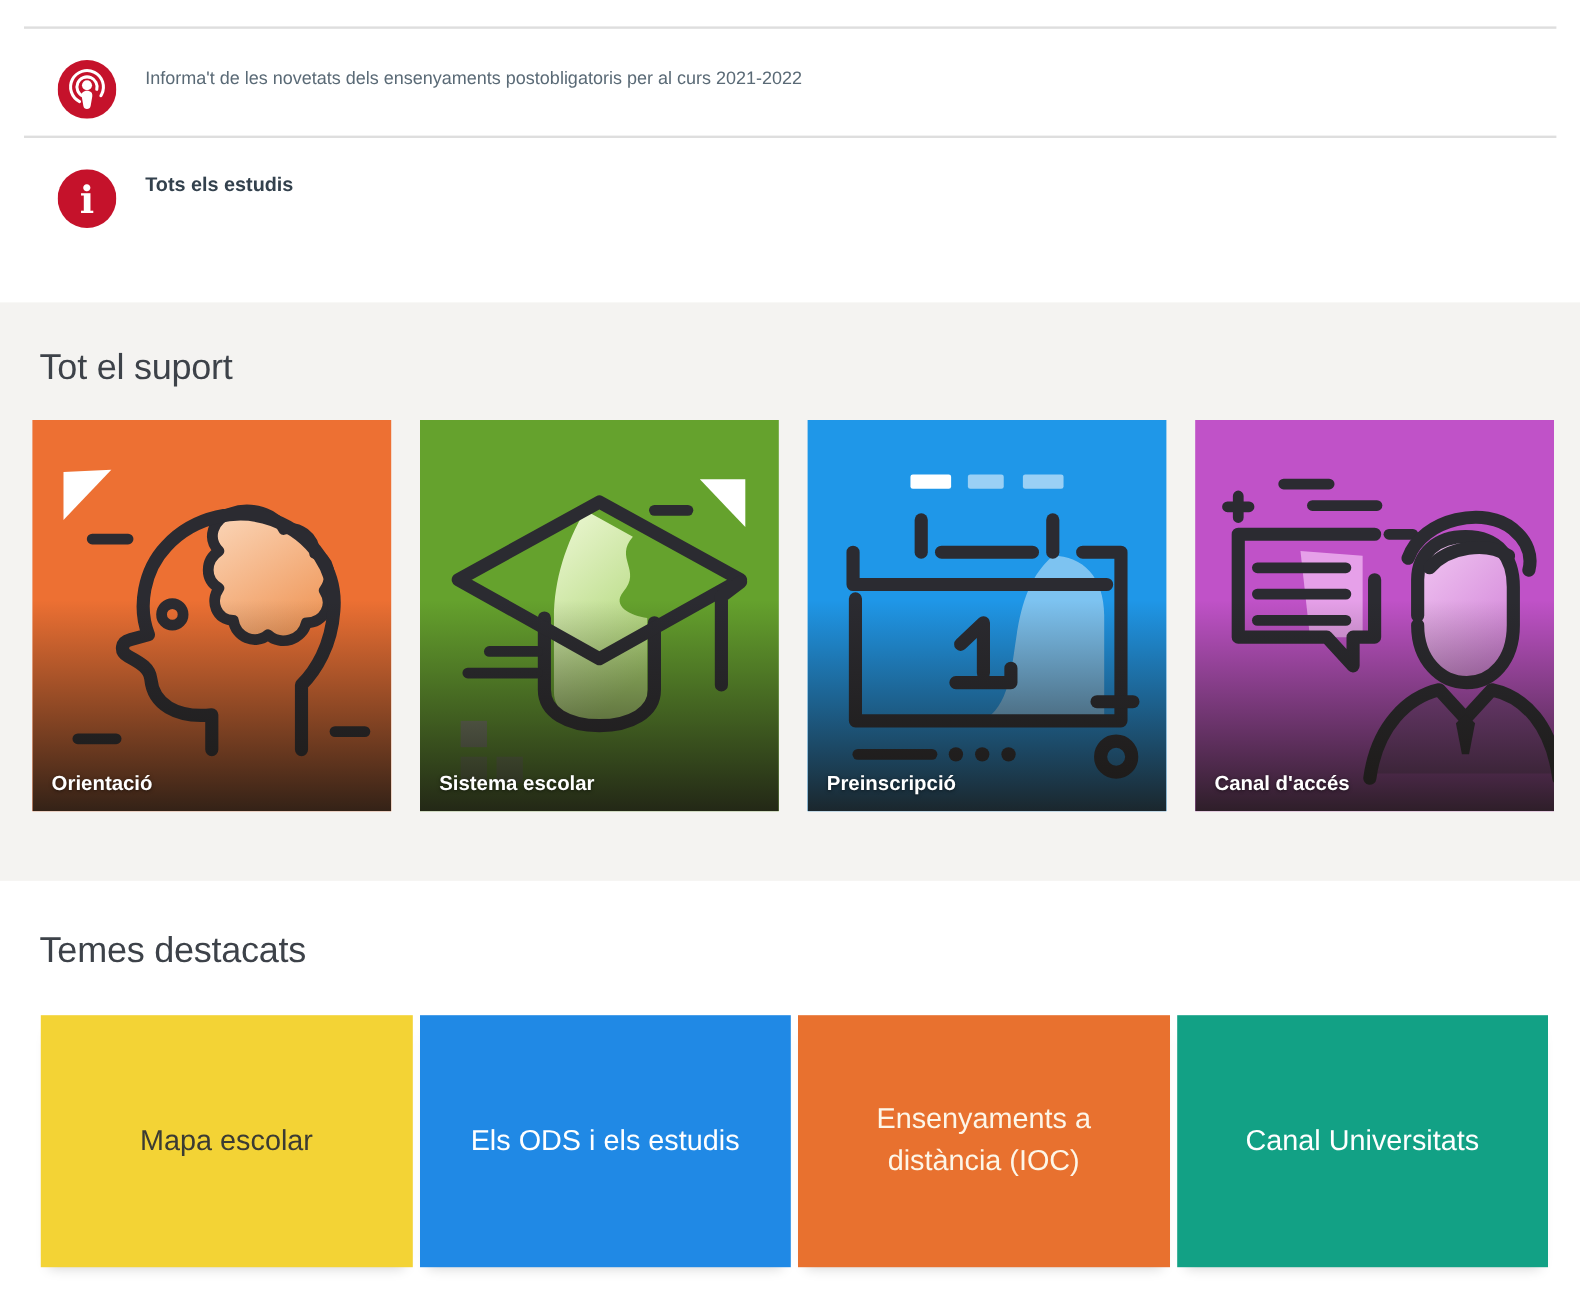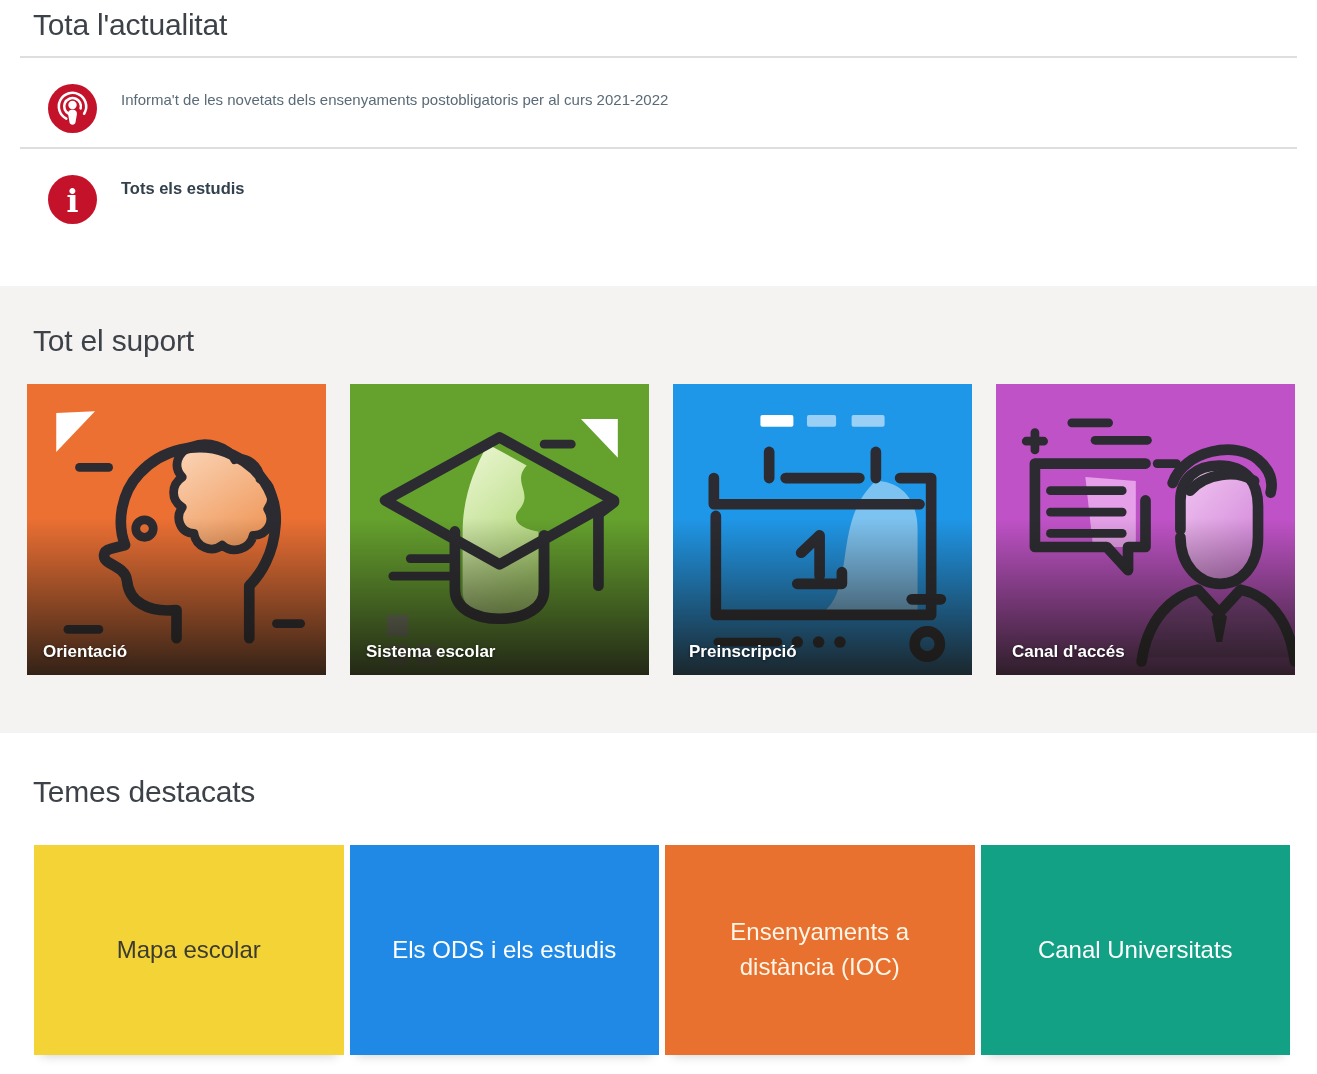--- a/index.html
+++ b/index.html
@@ -19,21 +19,21 @@
   .news-row.last{padding-bottom:62px;}
   .badge{width:49px;height:49px;flex:0 0 49px;margin-right:24px;display:block;}
   .news-texts{padding-top:2px;}
   .news-title{font-size:16.5px;font-weight:bold;color:#33414d;line-height:1.35;}
   .news-sub{font-size:15px;color:#5a6a76;margin-top:3px;line-height:1.4;}
   
   .support{background:#f4f3f1;padding:38px 0 58px 0;}
   .support .section-title{margin-bottom:26px;}
   .tile-row{display:flex;gap:24px;margin:0 20px 0 27px;}
   .stile{
-    position:relative;width:299px;height:291px;background:var(--c);
+    position:relative;width:299px;height:326px;background:var(--c);
     display:block;cursor:pointer;text-decoration:none;overflow:hidden;flex:0 0 299px;
   }
   .stile::after{
     content:"";position:absolute;inset:0;
     background:linear-gradient(to bottom,rgba(0,0,0,0) 46%,rgba(26,23,19,0.88) 100%);
   }
   .stile svg.art{position:absolute;inset:0;width:100%;height:100%;}
   .stile-label{
     position:absolute;left:16px;bottom:13px;z-index:2;
     color:#ffffff;font-size:17px;font-weight:bold;
@@ -52,21 +52,20 @@
   }
   .stroke{stroke:#2b2b31;stroke-width:11;fill:none;stroke-linecap:round;stroke-linejoin:round;}
   .stroke9{stroke:#2b2b31;stroke-width:9;fill:none;stroke-linecap:round;stroke-linejoin:round;}
 </style>
 </head>
 <body>
 
 <div>
 
   <section class="news">
-    <h1 class="section-title">Tota l'actualitat</h1>
     <div class="hr"></div>
 
     <a class="news-row">
       <span class="badge">
         <svg viewBox="0 0 48 48" width="49" height="49">
           <circle cx="24" cy="24" r="24" fill="#c5122b"></circle>
           <g stroke="#ffffff" fill="none" stroke-width="2.5" stroke-linecap="round">
             <circle cx="24" cy="22" r="13.4" stroke-dasharray="64 20.5" transform="rotate(117 24 22)"></circle>
             <circle cx="24" cy="22" r="8.2" stroke-dasharray="37 14.5" transform="rotate(113 24 22)"></circle>
           </g>

